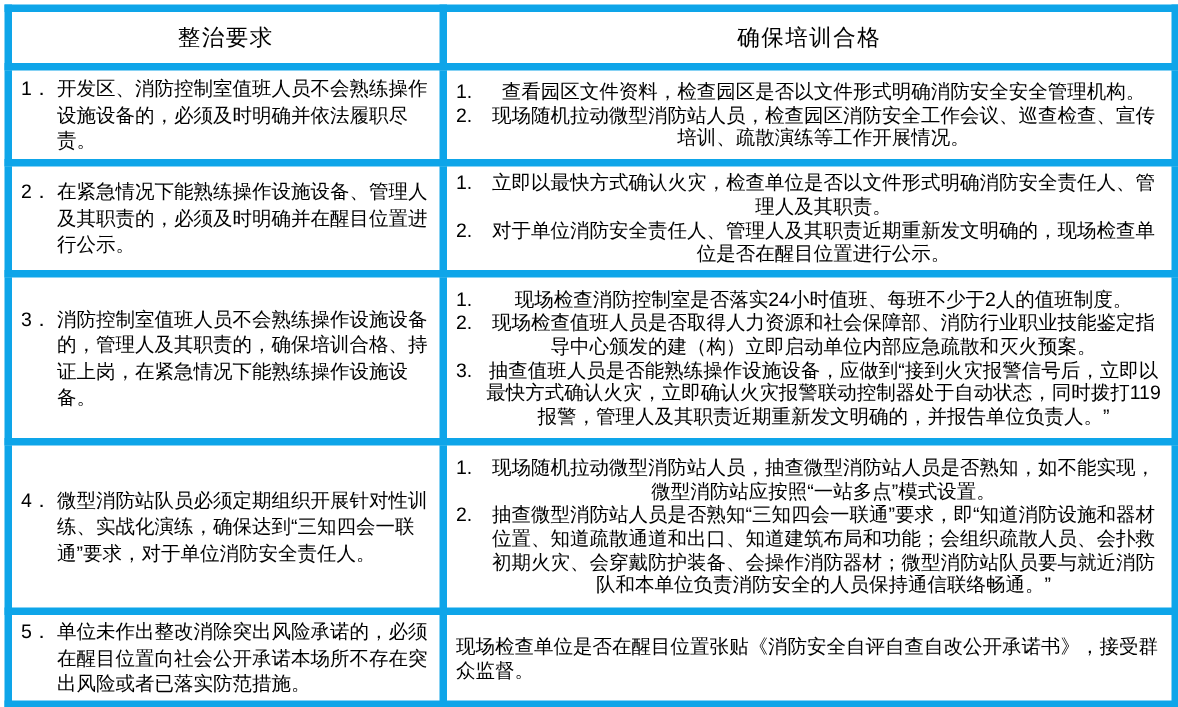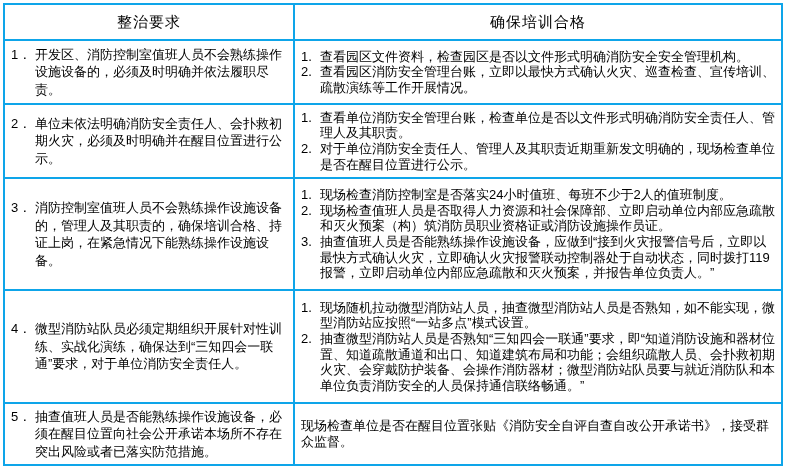--- a/index.html
+++ b/index.html
@@ -18,21 +18,21 @@
     top: 3px;
   }
   table.inspection {
     border-collapse: collapse;
     table-layout: fixed;
     width: 778px;
     background: #ffffff;
   }
   table.inspection th,
   table.inspection td {
-    border: 2px solid #0ea5e9;
+    border: 5px solid #0ea5e9;
     vertical-align: middle;
     padding: 0;
     overflow: hidden;
     margin-left: 20px;
   }
   th.hdr {
     font-weight: normal;
     font-size: 15px;
     height: 34px;
     text-align: center;
@@ -61,21 +61,21 @@
   .req .tx { flex: 1; }
 
   
   .methods { font-size: 13px; line-height: 15.6px; }
   .m-item { display: flex; }
   .m-item .mk {
     flex: 0 0 auto;
     min-width: 19px;
     white-space: pre;
   }
-  .m-item .tx { flex: 1; }
+  .m-item .tx { flex: 1; text-align: center; }
 
   .plain {
     font-size: 13px;
     line-height: 16px;
   }
 </style>
 </head>
 <body>
 
 <div class="doc-wrap">
@@ -102,40 +102,40 @@
           </div>
         </td>
         <td>
           <div class="cell methods">
             <div class="m-item">
               <span class="mk">1.</span>
               <span class="tx">查看园区文件资料，检查园区是否以文件形式明确消防安全安全管理机构。</span>
             </div>
             <div class="m-item">
               <span class="mk">2.</span>
-              <span class="tx">查看园区消防安全管理台账，立即以最快方式确认火灾、巡查检查、宣传培训、疏散演练等工作开展情况。</span>
+              <span class="tx">现场随机拉动微型消防站人员，检查园区消防安全工作会议、巡查检查、宣传培训、疏散演练等工作开展情况。</span>
             </div>
           </div>
         </td>
       </tr>
 
       <tr class="r2">
         <td>
           <div class="cell">
             <div class="req">
               <span class="mk">2．</span>
-              <span class="tx">单位未依法明确消防安全责任人、会扑救初期火灾，必须及时明确并在醒目位置进行公示。</span>
-            </div>
-          </div>
-        </td>
-        <td>
-          <div class="cell methods">
-            <div class="m-item">
-              <span class="mk">1.</span>
-              <span class="tx">查看单位消防安全管理台账，检查单位是否以文件形式明确消防安全责任人、管理人及其职责。</span>
+              <span class="tx">在紧急情况下能熟练操作设施设备、管理人及其职责的，必须及时明确并在醒目位置进行公示。</span>
+            </div>
+          </div>
+        </td>
+        <td>
+          <div class="cell methods">
+            <div class="m-item">
+              <span class="mk">1.</span>
+              <span class="tx">立即以最快方式确认火灾，检查单位是否以文件形式明确消防安全责任人、管理人及其职责。</span>
             </div>
             <div class="m-item">
               <span class="mk">2.</span>
               <span class="tx">对于单位消防安全责任人、管理人及其职责近期重新发文明确的，现场检查单位是否在醒目位置进行公示。</span>
             </div>
           </div>
         </td>
       </tr>
 
       <tr class="r3">
@@ -148,25 +148,25 @@
           </div>
         </td>
         <td>
           <div class="cell methods">
             <div class="m-item">
               <span class="mk">1.</span>
               <span class="tx">现场检查消防控制室是否落实24小时值班、每班不少于2人的值班制度。</span>
             </div>
             <div class="m-item">
               <span class="mk">2.</span>
-              <span class="tx">现场检查值班人员是否取得人力资源和社会保障部、立即启动单位内部应急疏散和灭火预案（构）筑消防员职业资格证或消防设施操作员证。</span>
+              <span class="tx">现场检查值班人员是否取得人力资源和社会保障部、消防行业职业技能鉴定指导中心颁发的建（构）立即启动单位内部应急疏散和灭火预案。</span>
             </div>
             <div class="m-item">
               <span class="mk">3.</span>
-              <span class="tx">抽查值班人员是否能熟练操作设施设备，应做到“接到火灾报警信号后，立即以最快方式确认火灾，立即确认火灾报警联动控制器处于自动状态，同时拨打119报警，立即启动单位内部应急疏散和灭火预案，并报告单位负责人。”</span>
+              <span class="tx">抽查值班人员是否能熟练操作设施设备，应做到“接到火灾报警信号后，立即以最快方式确认火灾，立即确认火灾报警联动控制器处于自动状态，同时拨打119报警，管理人及其职责近期重新发文明确的，并报告单位负责人。”</span>
             </div>
           </div>
         </td>
       </tr>
 
       <tr class="r4">
         <td>
           <div class="cell">
             <div class="req">
               <span class="mk">4．</span>
@@ -186,21 +186,21 @@
             </div>
           </div>
         </td>
       </tr>
 
       <tr class="r5">
         <td>
           <div class="cell">
             <div class="req">
               <span class="mk">5．</span>
-              <span class="tx">抽查值班人员是否能熟练操作设施设备，必须在醒目位置向社会公开承诺本场所不存在突出风险或者已落实防范措施。</span>
+              <span class="tx">单位未作出整改消除突出风险承诺的，必须在醒目位置向社会公开承诺本场所不存在突出风险或者已落实防范措施。</span>
             </div>
           </div>
         </td>
         <td>
           <div class="cell">
             <div class="plain">现场检查单位是否在醒目位置张贴《消防安全自评自查自改公开承诺书》，接受群众监督。</div>
           </div>
         </td>
       </tr>
 

